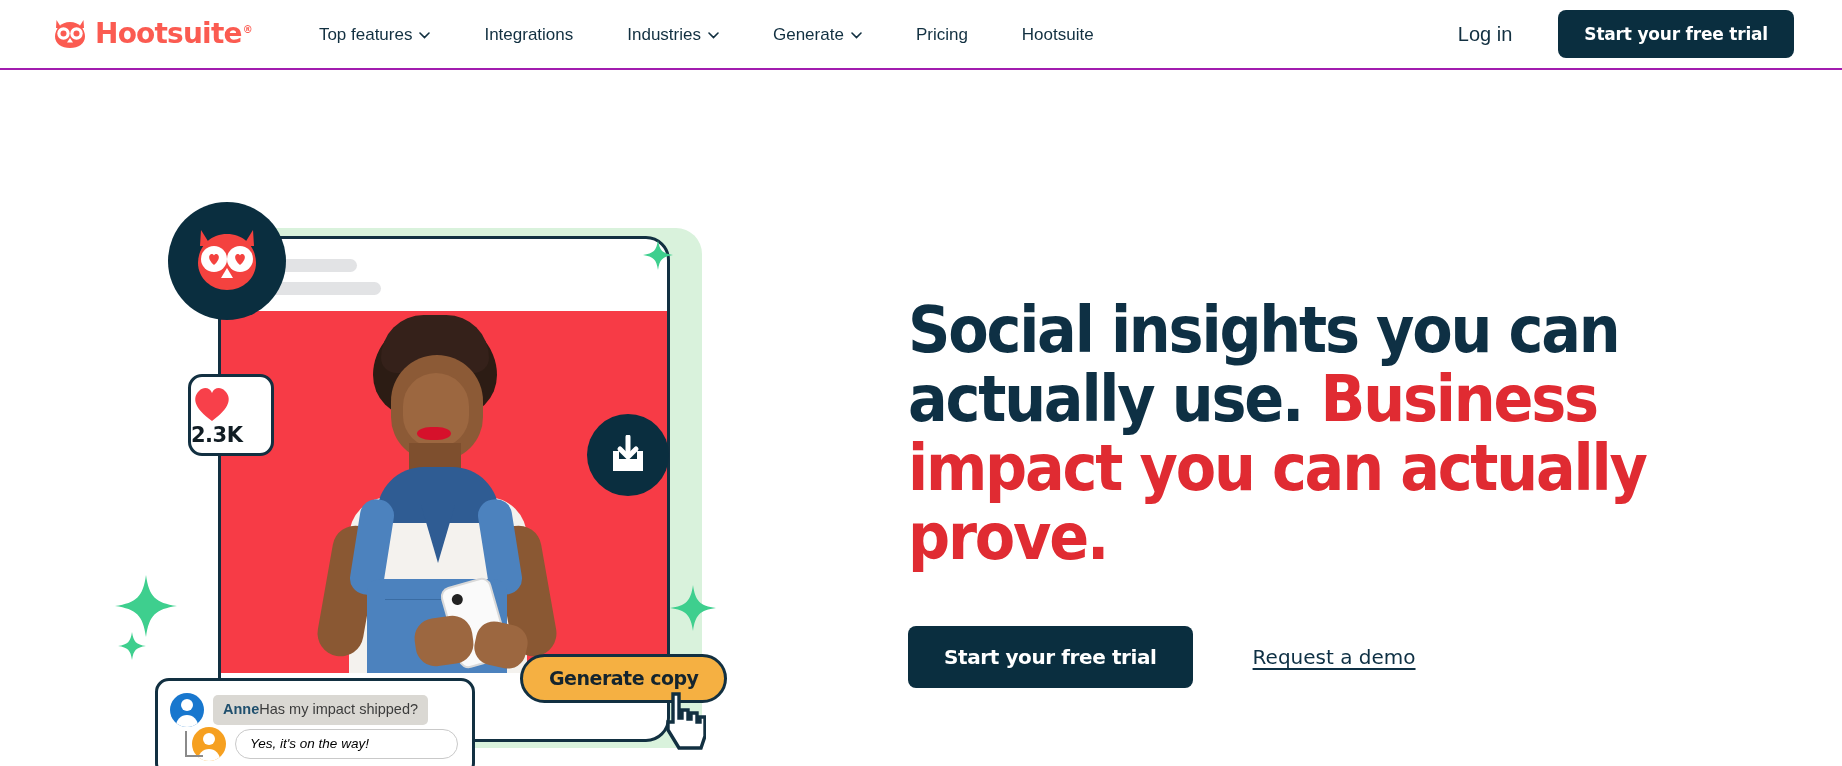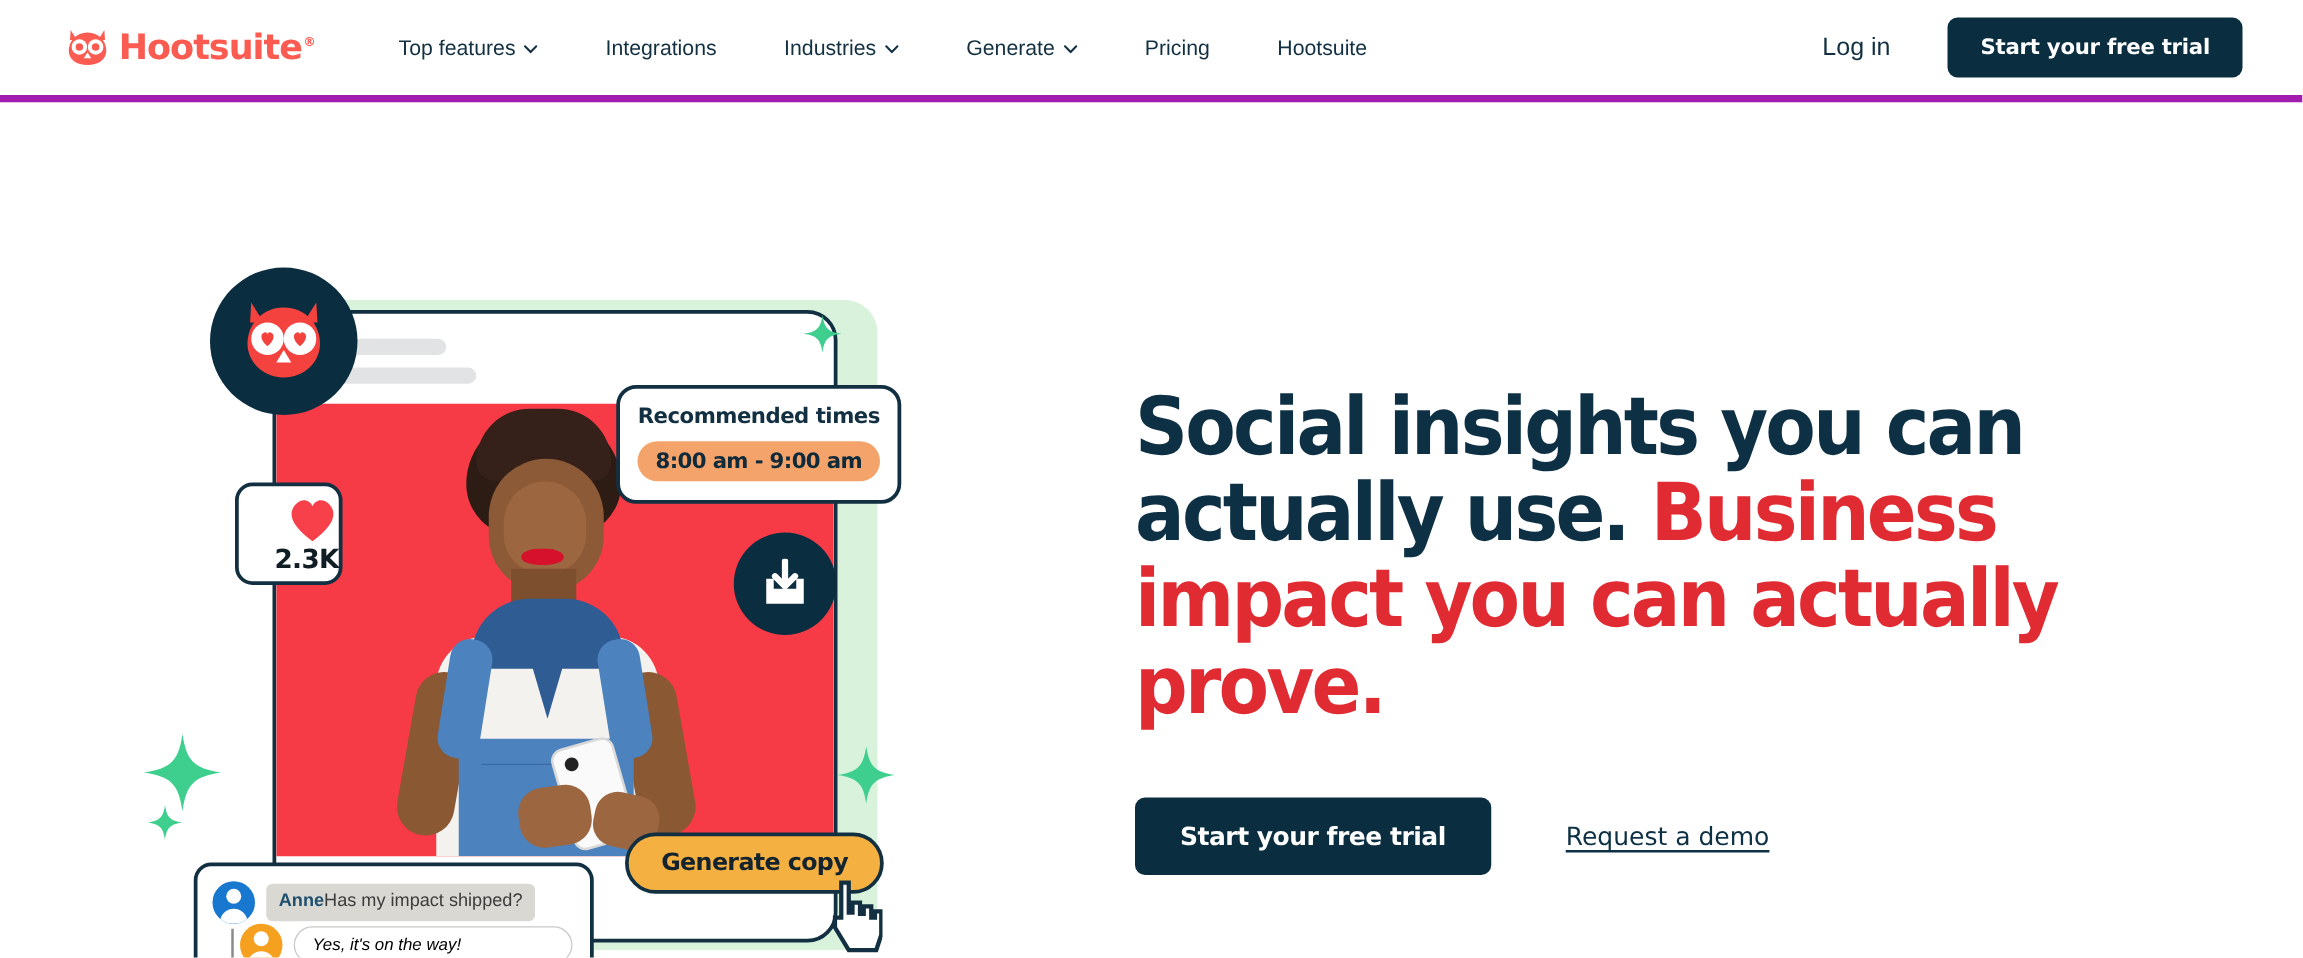--- a/index.html
+++ b/index.html
@@ -10,24 +10,24 @@
     height: 766px;
     overflow: hidden;
     background: #ffffff;
     font-family: "Liberation Sans", sans-serif;
     -webkit-font-smoothing: antialiased;
   }
 
   
   .header {
     position: relative;
-    height: 82px;
+    height: 70px;
     width: 100%;
     background: #ffffff;
-    border-bottom: 6px solid #a21caf;
+    border-bottom: 2px solid #a21caf;
     display: flex;
   }
 
   .logo-wrap {
     display: flex;
     align-items: center;
     gap: 7px;
     margin-left: 52px;
     margin-right: 46px;
     cursor: pointer;
@@ -282,21 +282,21 @@
   .owl-badge svg { width: 70px; height: 66px; display: block; }
 
   
   .likes-card {
     left: 188px; top: 304px;
     width: 86px; height: 82px;
     background: #ffffff;
     border: 3px solid #123041;
     border-radius: 14px;
     display: flex; flex-direction: column;
-    align-items: flex-end; justify-content: center;
+    align-items: flex-start; justify-content: center;
     gap: 2px;
   }
   .heart-ico { width: 42px; height: 38px; display: block; }
   .likes-num {
     font-family: "DejaVu Sans", sans-serif;
     font-size: 21px; font-weight: 700; color: #111d24;
     letter-spacing: -0.5px; line-height: 1;
   }
 
   
@@ -331,21 +331,21 @@
     left: 587px; top: 344px;
     width: 82px; height: 82px;
     background: #0A2E3F;
     border-radius: 50%;
     display: flex; align-items: center; justify-content: center;
   }
   .dl-badge svg { width: 42px; height: 40px; display: block; }
 
   
   .gen-btn {
-    left: 500px; top: 584px;
+    left: 520px; top: 584px;
     background: #F5B042;
     border: 3px solid #123041;
     border-radius: 28px;
     padding: 12px 26px;
     font-family: "DejaVu Sans", sans-serif;
     font-size: 19px; font-weight: 700; color: #14242E;
     letter-spacing: -0.5px; line-height: 1;
     cursor: pointer; white-space: nowrap;
   }
 
@@ -566,24 +566,20 @@
       </svg>
     </div>
 
     <div class="fc likes-card">
       <svg class="heart-ico" viewBox="0 0 42 38">
         <path d="M21 36 C3 23 1 13 8 6 C13 1 19 3 21 8 C23 3 29 1 34 6 C41 13 39 23 21 36 Z" fill="#F8404A"></path>
       </svg>
       <span class="likes-num">2.3K</span>
     </div>
 
-    <div class="fc rec-card">
-      <div class="rec-title">Recommended times</div>
-      <div class="rec-pill">8:00 am - 9:00 am</div>
-    </div>
 
     <div class="fc dl-badge">
       <svg viewBox="0 0 42 40">
         <path d="M21 2 L21 19" stroke="#ffffff" stroke-width="5" stroke-linecap="round"></path>
         <path d="M13 14 L21 22 L29 14" stroke="#ffffff" stroke-width="5" fill="none" stroke-linejoin="round" stroke-linecap="round"></path>
         <path d="M6 16 L12 16 L12 24 L30 24 L30 16 L36 16 L36 36 L6 36 Z" fill="#ffffff"></path>
       </svg>
     </div>
 
     <button class="fc gen-btn">Generate copy</button>

